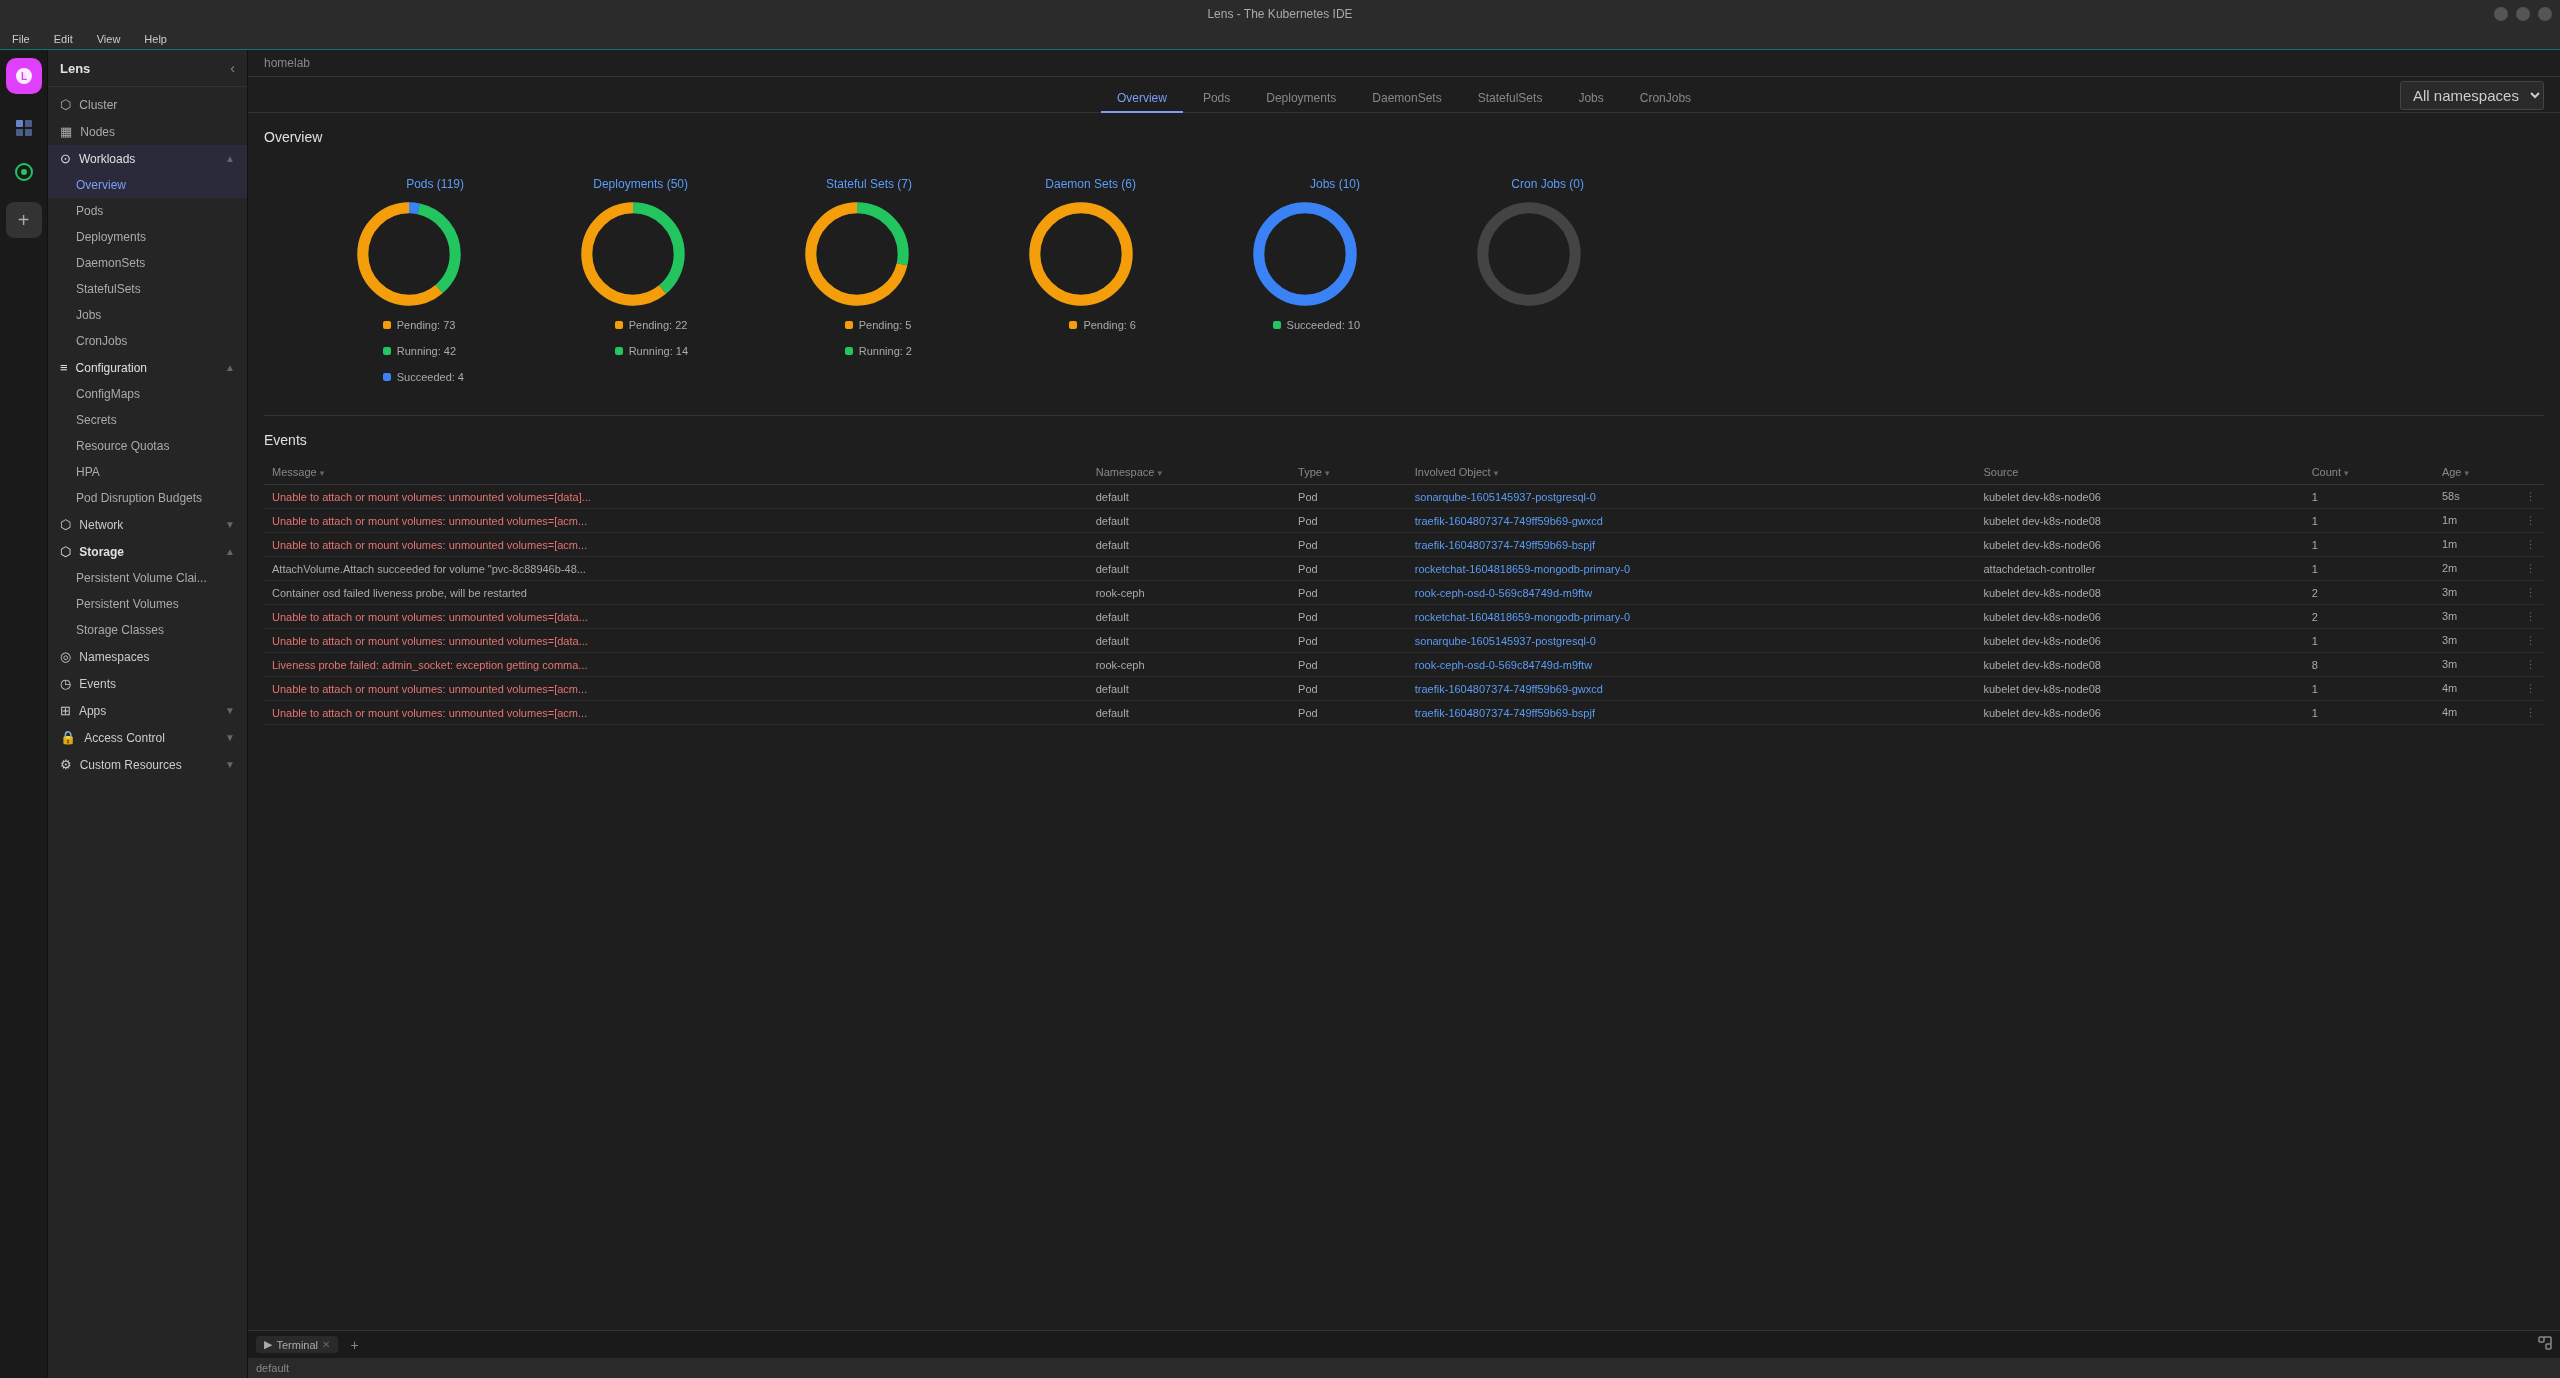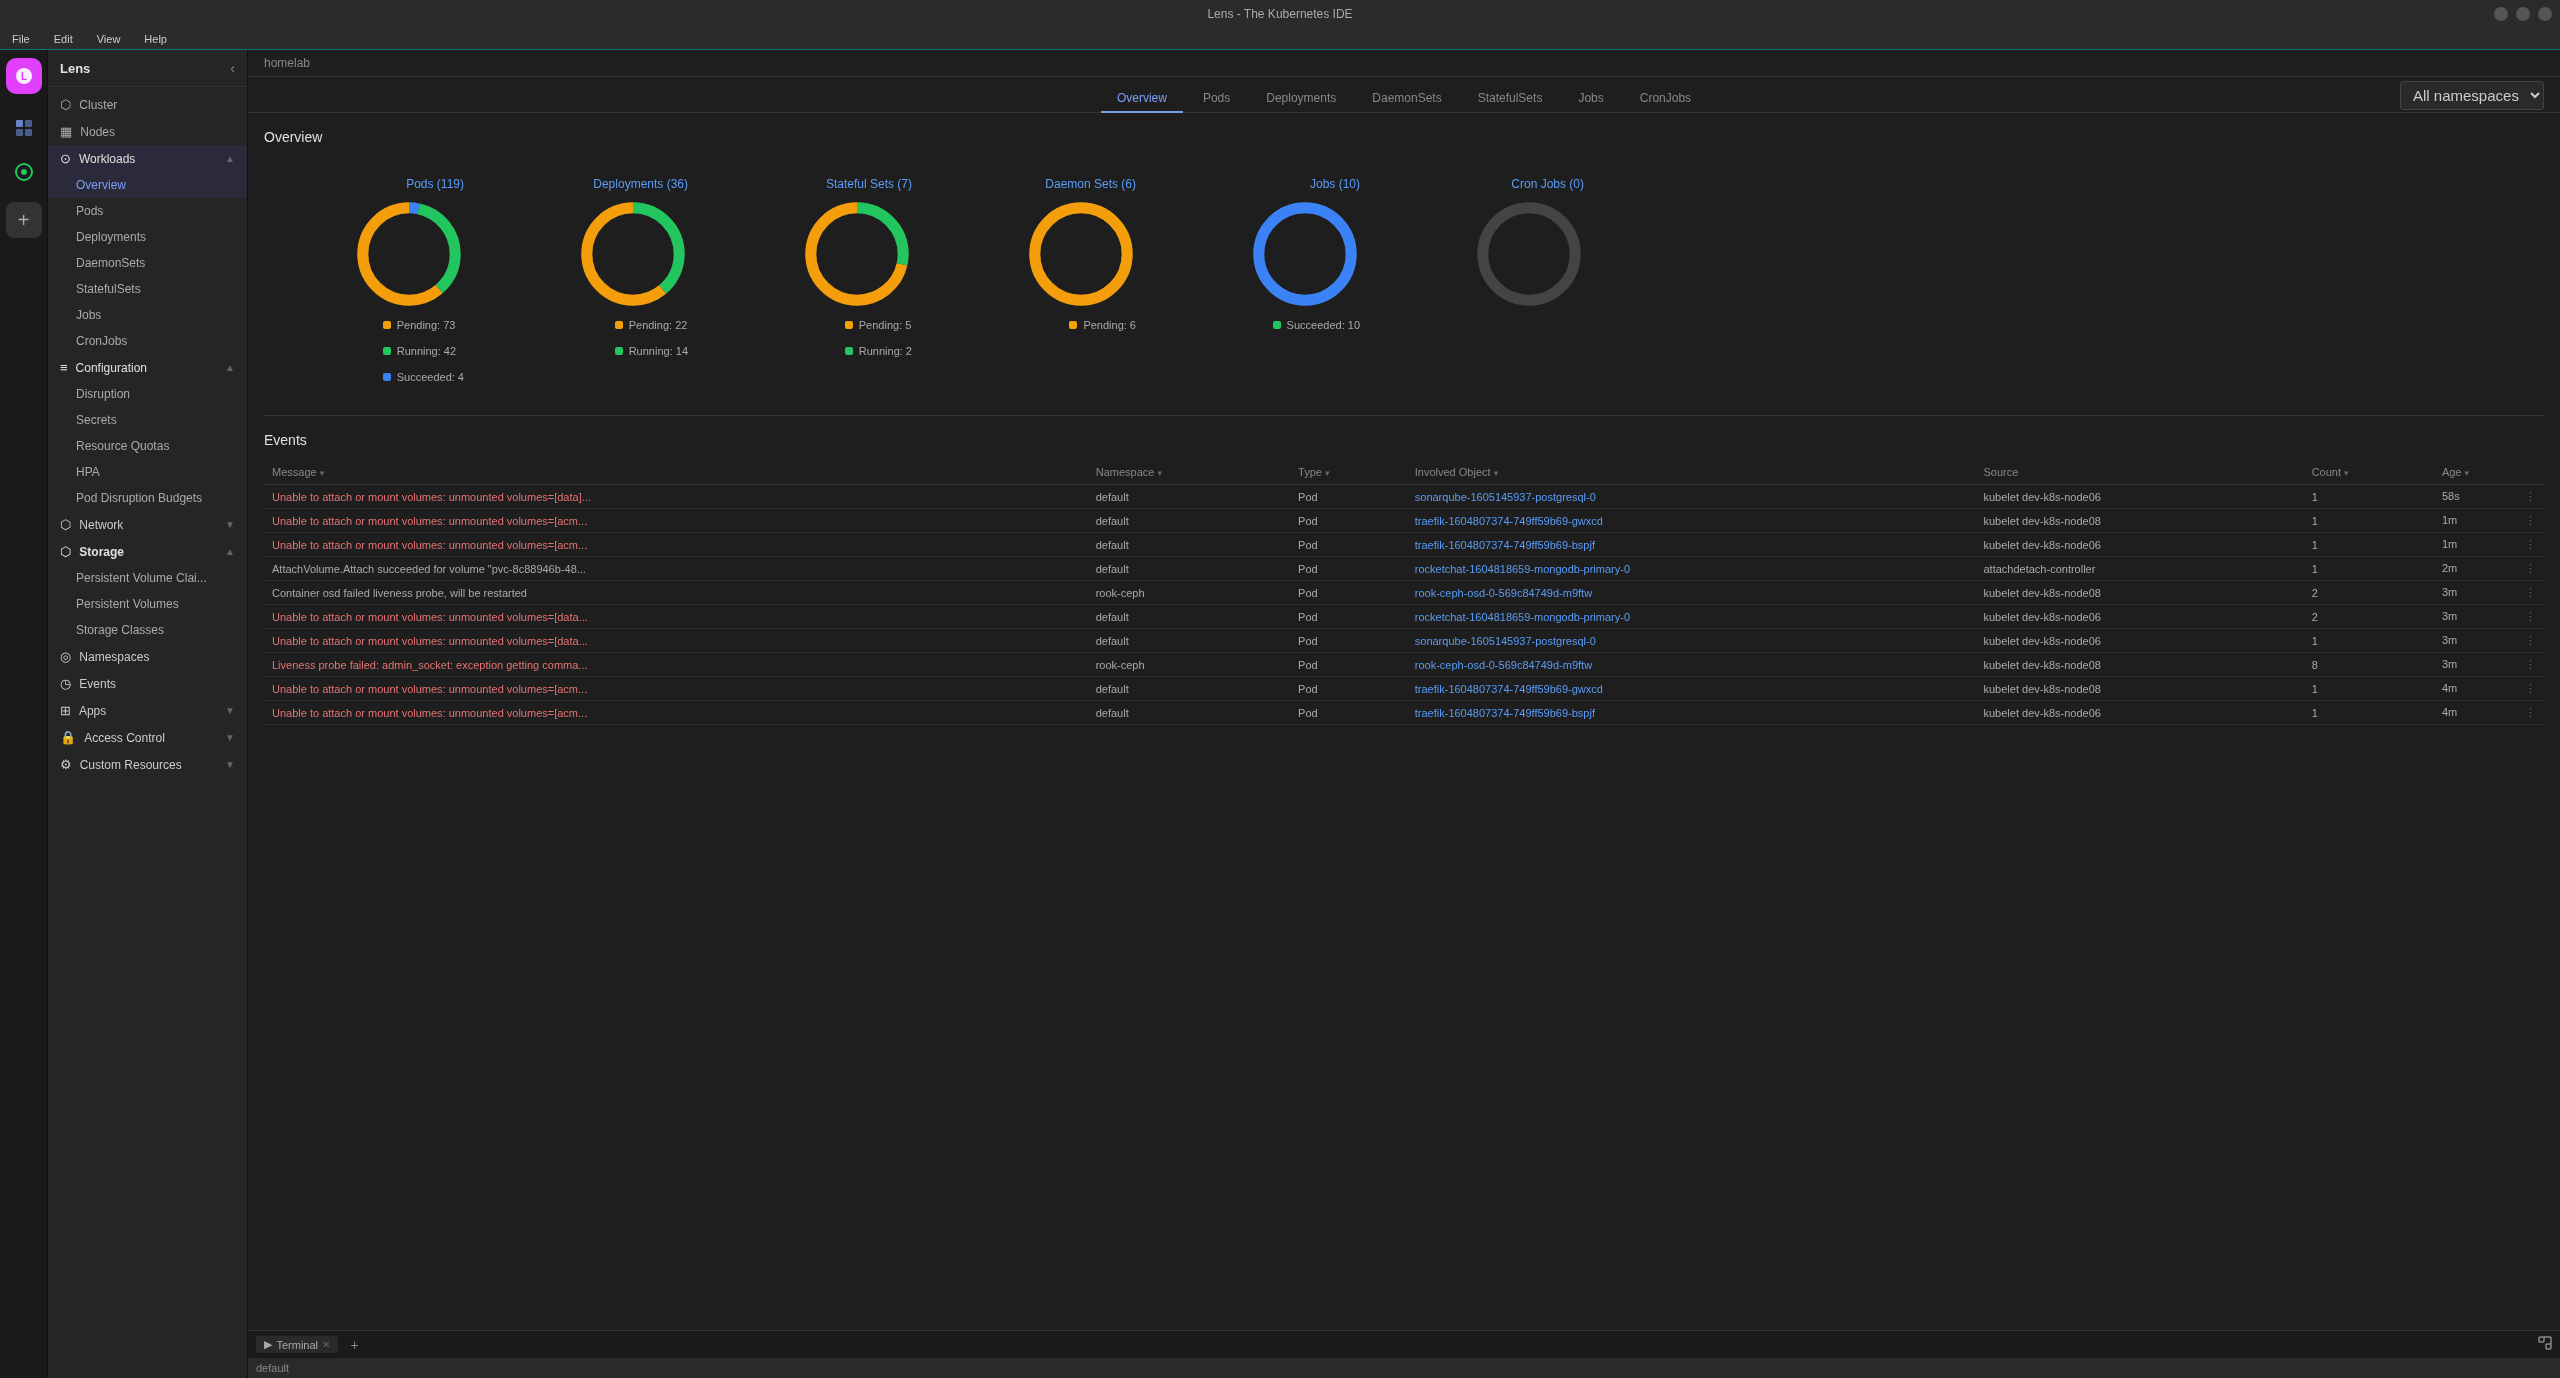--- a/index.html
+++ b/index.html
@@ -405,21 +405,21 @@
       <div class="sidebar-item child">
         <span>CronJobs</span>
       </div>
 
       <div class="sidebar-item section-header expanded">
         <span class="sidebar-icon">≡</span>
         <span style="flex:1;">Configuration</span>
         <span class="chevron">▲</span>
       </div>
       <div class="sidebar-item child">
-        <span>Disruption</span>
+        <span>ConfigMaps</span>
       </div>
       <div class="sidebar-item child">
         <span>Secrets</span>
       </div>
       <div class="sidebar-item child">
         <span>Resource Quotas</span>
       </div>
       <div class="sidebar-item child">
         <span>HPA</span>
       </div>
@@ -528,21 +528,21 @@
                   <span class="legend-dot" style="background:#22c55e;"></span>
       <span>Running: 42</span>
                 </div>
                 <div class="legend-item">
                   <span class="legend-dot" style="background:#3b82f6;"></span>
       <span>Succeeded: 4</span>
                 </div>
               </div>
             </div>
             <div class="chart-card">
-              <a class="chart-title" href="#">Deployments (36)</a>
+              <a class="chart-title" href="#">Deployments (50)</a>
               <div class="donut-container"><svg width="100" height="100" viewBox="0 0 100 100">
     <circle cx="50" cy="50" r="42" fill="none" stroke="#333" stroke-width="10"></circle>
                   <circle cx="50" cy="50" r="42" fill="none" stroke="#22c55e" stroke-width="10" stroke-dasharray="102.62536001726659 161.26842288427605" stroke-dashoffset="263.89378290154264" transform="rotate(-90 50 50)"></circle>
                   <circle cx="50" cy="50" r="42" fill="none" stroke="#f59e0b" stroke-width="10" stroke-dasharray="161.26842288427608 102.62536001726656" stroke-dashoffset="161.26842288427605" transform="rotate(-90 50 50)"></circle>
                 </svg></div>
               <div class="chart-legend">
                 <div class="legend-item">
                   <span class="legend-dot" style="background:#f59e0b;"></span>
       <span>Pending: 22</span>
                 </div>

